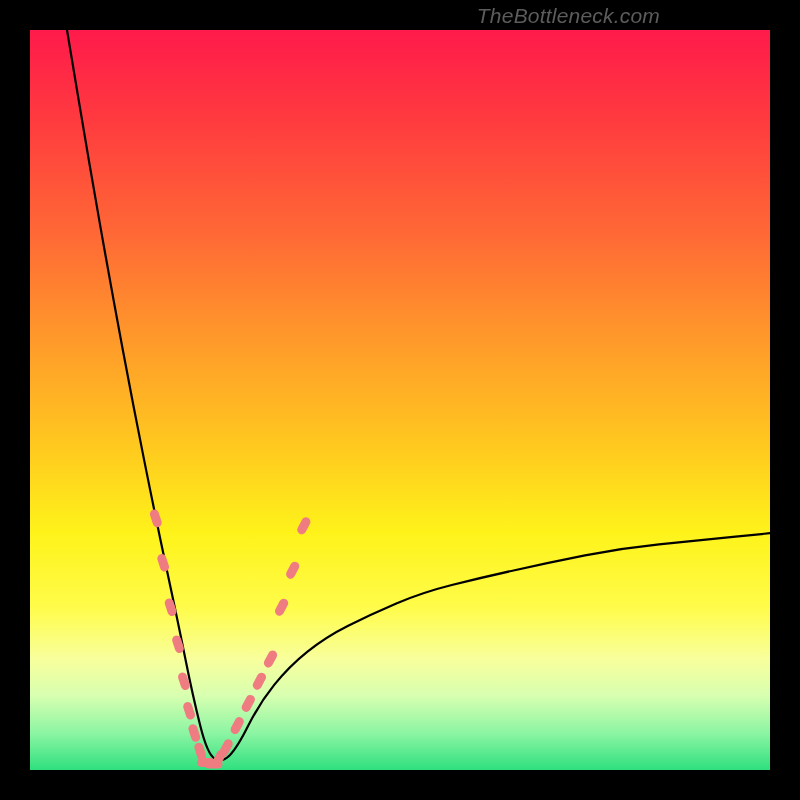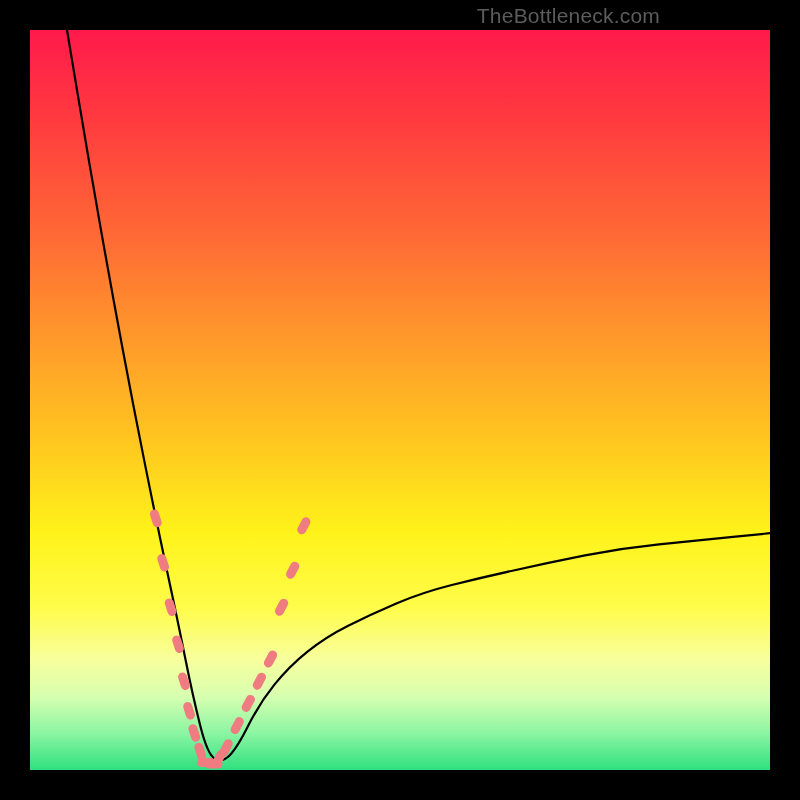--- a/index.html
+++ b/index.html
@@ -11,20 +11,21 @@
     background: #000;
     font-family: Arial, Helvetica, sans-serif;
   }
   .frame {
     position: absolute;
     top: 0;
     left: 0;
     width: 678px;
     height: 800px;
     background: #000;
+    font-style: italic;
   }
   .plot {
     position: absolute;
     top: 30px;
     left: 30px;
     width: 740px;
     height: 740px;
     background: linear-gradient(
       to bottom,
       #ff1a4b 0%,

